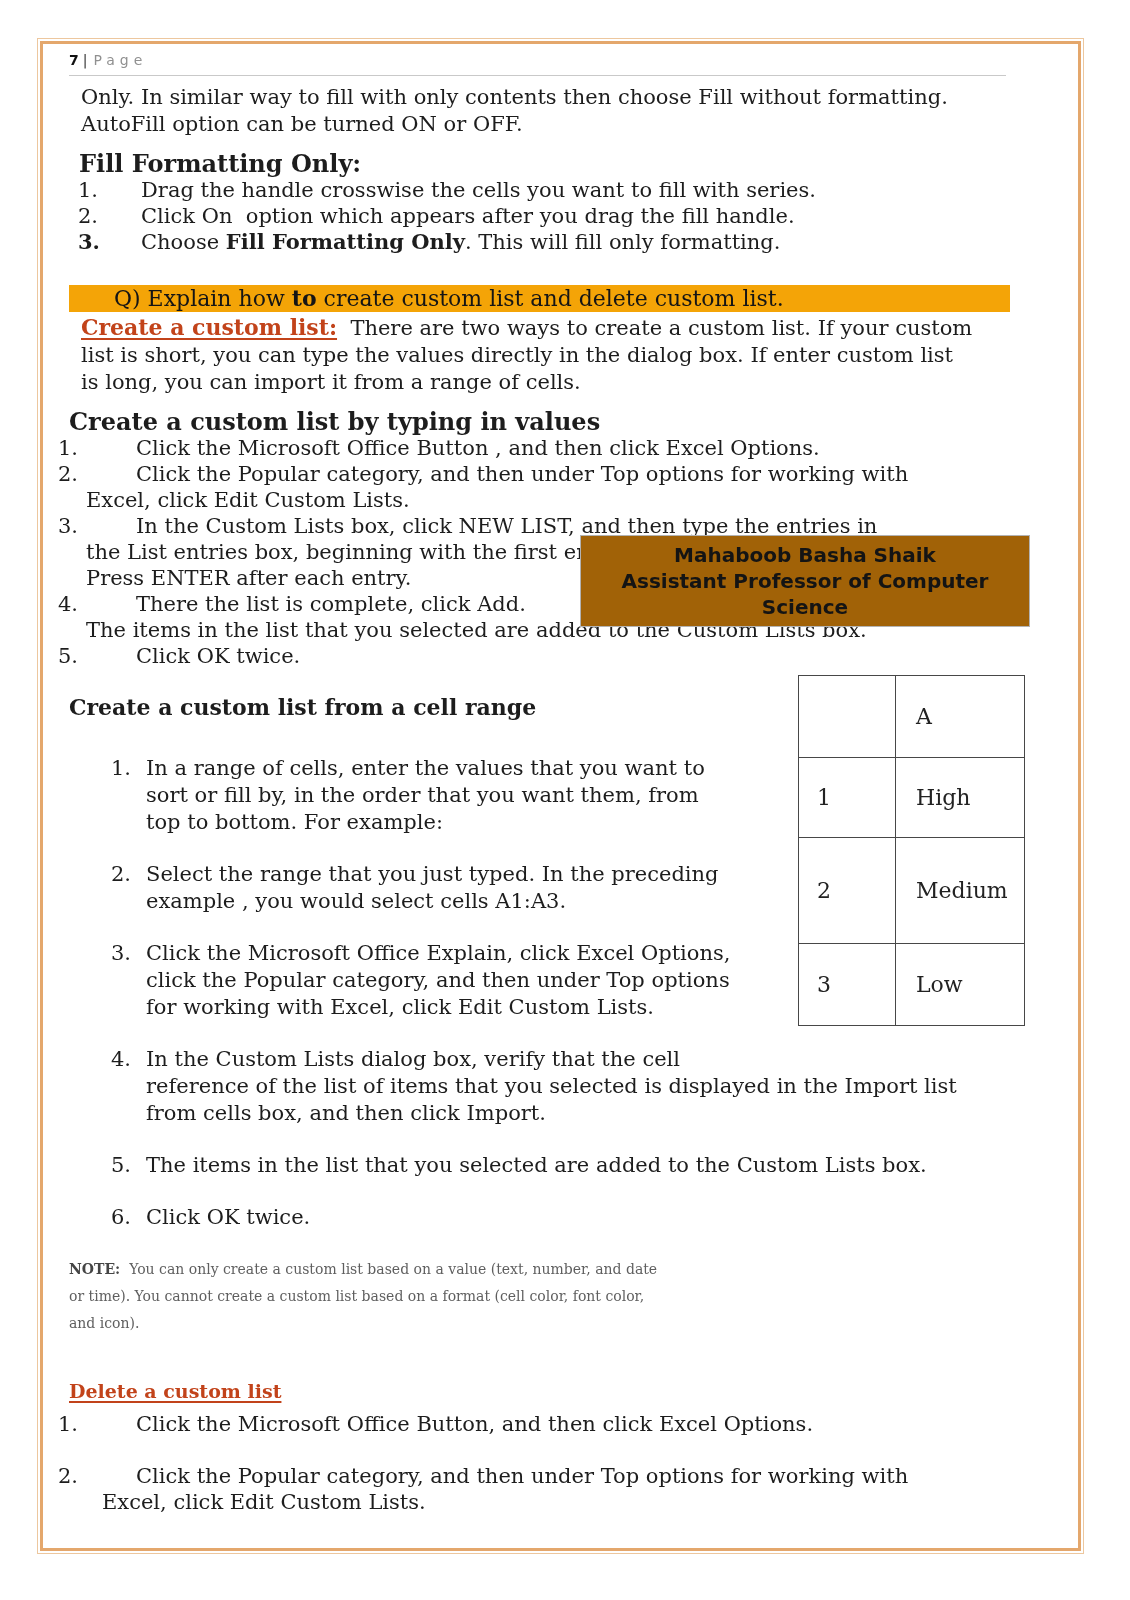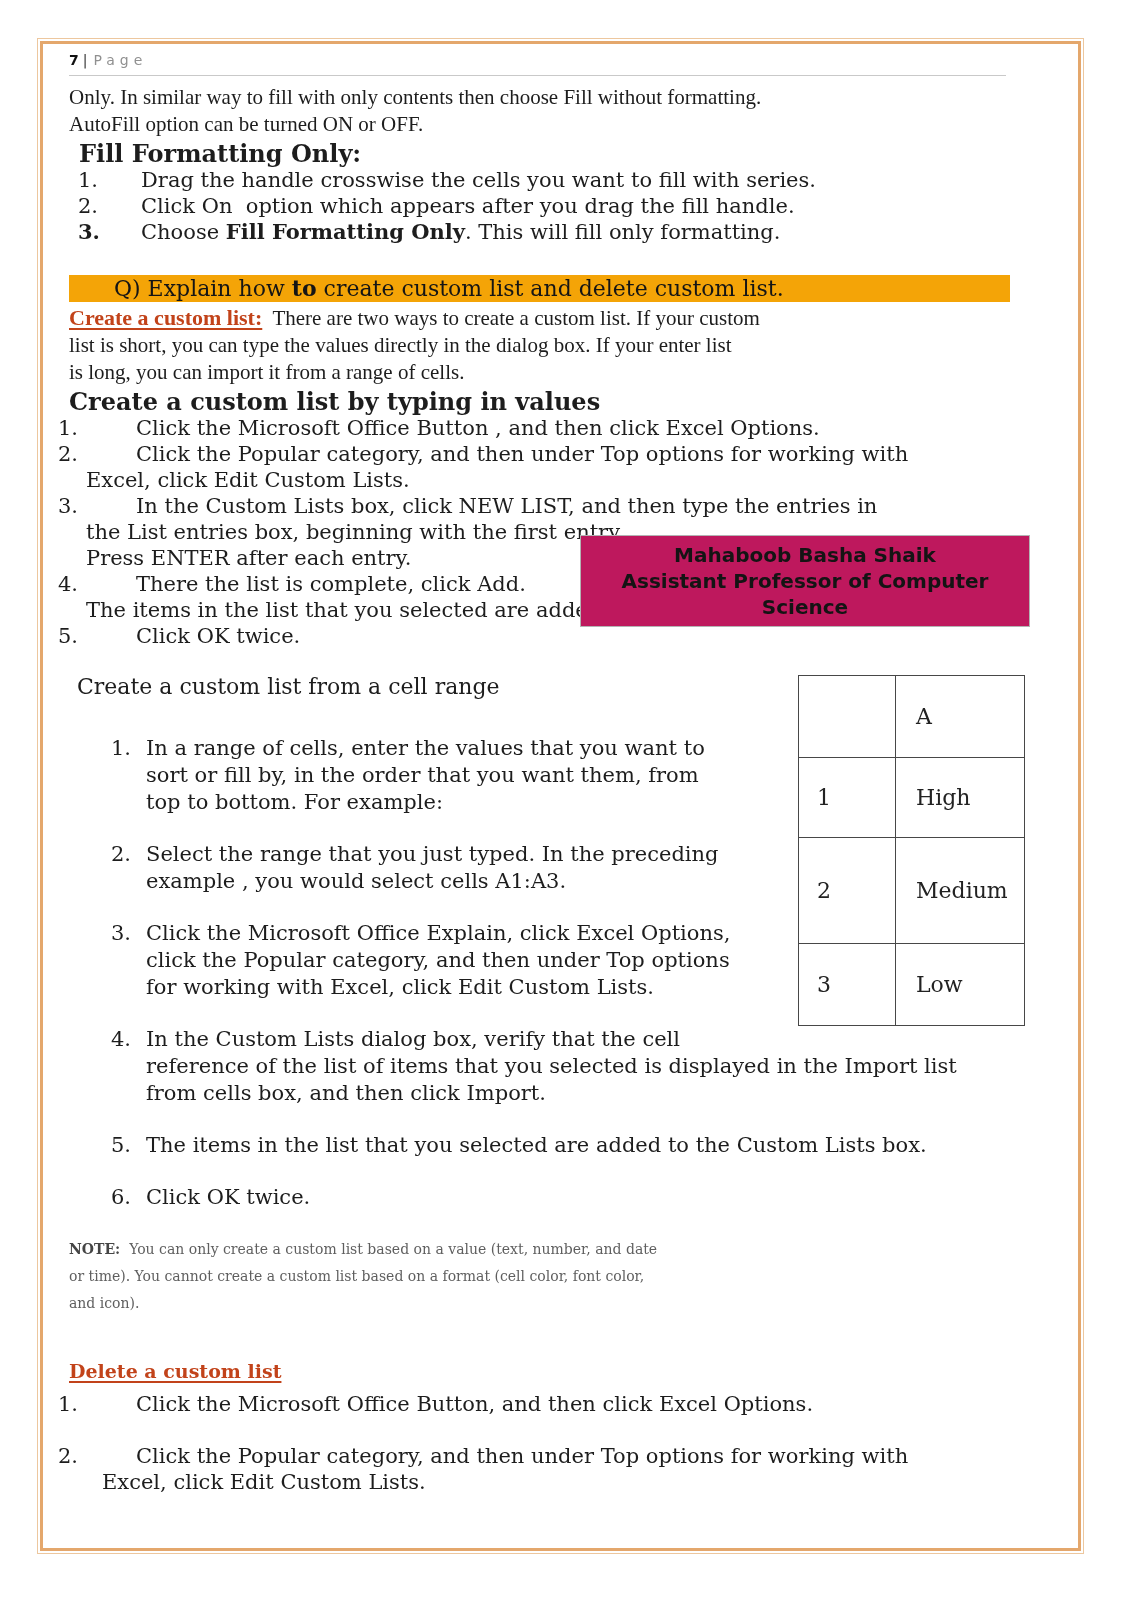--- a/index.html
+++ b/index.html
@@ -16,21 +16,21 @@
   }
   .pre{white-space:pre-wrap;}
   .line{display:block;}
   
   .hdr{font-family:"DejaVu Sans", sans-serif;font-size:14px;line-height:24px;}
   .hdr .pgnum{font-weight:bold;color:#111;}
   .hdr .pgsep{color:#333;margin:0 6px 0 4px;}
   .hdr .pglabel{color:#909090;letter-spacing:5px;}
   .hdr-rule{border:none;border-top:1px solid #c9c9c9;width:937px;margin:3px 0 8px 0;}
   
-  .para{font-size:21px;line-height:27px;margin:0;font-family:Liberation Serif, serif;}
+  .para{font-size:21px;line-height:27px;margin:12px;}
   .intro{margin-top:0;}
   .bold{font-weight:bold;}
   .sec-head{font-size:24px;line-height:27px;font-weight:bold;margin:2px 0 0 0;}
   .fill-head{padding-left:10px;}
   
   .li{position:relative;font-size:21px;line-height:26px;}
   .li .num{position:absolute;top:0;left:0;}
   .li .l1,.li .cont{display:block;}
   
   .fill-list .num{left:9px;}
@@ -50,34 +50,34 @@
   
   .typing-list{margin-top:0;}
   .typing-list .num{left:-11px;}
   .typing-list .l1{padding-left:67px;}
   .typing-list .cont{padding-left:17px;}
   .del-list .num{left:-11px;}
   .del-list .l1{padding-left:67px;}
   .del-list .cont{padding-left:33px;}
   .del-list .li{margin-bottom:26px;}
   
-  .cr-head{font-size:22px;line-height:28px;font-weight:normal;margin:24px 0 0 8px;}
+  .cr-head{font-size:22px;line-height:28px;font-weight:bold;margin:24px 0 0 0;}
   .cr-list{margin-top:34px;}
   .cr-list .li{margin-bottom:25px;font-size:21px;line-height:27px;}
   .cr-list .num{left:42px;}
   .cr-list .l1,.cr-list .cont{padding-left:77px;}
   
   .note{font-size:14px;line-height:27px;color:#5f5f5f;margin-top:25px;}
   .note .note-label{font-weight:bold;color:#454545;}
   .delete-head{display:inline-block;margin-top:26px;font-size:19px;line-height:28px;}
   .after-delete{margin-top:6px;}
   
   .overlay-box{
     position:absolute;left:537px;top:491px;width:450px;height:92px;
-    box-sizing:border-box;background:#be185d;border:1px solid #b3b3b3;
+    box-sizing:border-box;background:#a16207;border:1px solid #b3b3b3;
     display:flex;flex-direction:column;justify-content:center;align-items:center;
     font-family:"DejaVu Sans", sans-serif;font-weight:bold;font-size:20px;line-height:26px;
     color:#141414;text-align:center;z-index:5;
   }
   
   .mini-table{
     position:absolute;left:755px;top:631px;border-collapse:collapse;
     table-layout:fixed;background:#ffffff;z-index:2;
     font-size:22px;line-height:32px;color:#222;
   }
@@ -125,21 +125,21 @@
       <span class="l1"><span class="pre">Choose </span><b class="pre">Fill Formatting Only</b><span class="pre">. This will fill only formatting.</span></span>
     </div>
   </div>
 
   
   <div class="q-bar"><span class="pre"> Q) Explain how </span><b class="pre">to</b><span class="pre"> create custom list and delete custom list.</span></div>
 
   
   <p class="para create-para">
     <span class="line"><span class="red-head">Create a custom list:</span><span class="pre">  There are two ways to create a custom list. If your custom</span></span>
-    <span class="line pre">list is short, you can type the values directly in the dialog box. If your enter list</span>
+    <span class="line pre">list is short, you can type the values directly in the dialog box. If enter custom list</span>
     <span class="line pre">is long, you can import it from a range of cells.</span>
   </p>
 
   
   <p class="sec-head">Create a custom list by typing in values</p>
   <div class="typing-list">
     <div class="li">
       <span class="num">1.</span>
       <span class="l1 pre">Click the Microsoft Office Button , and then click Excel Options.</span>
     </div>

